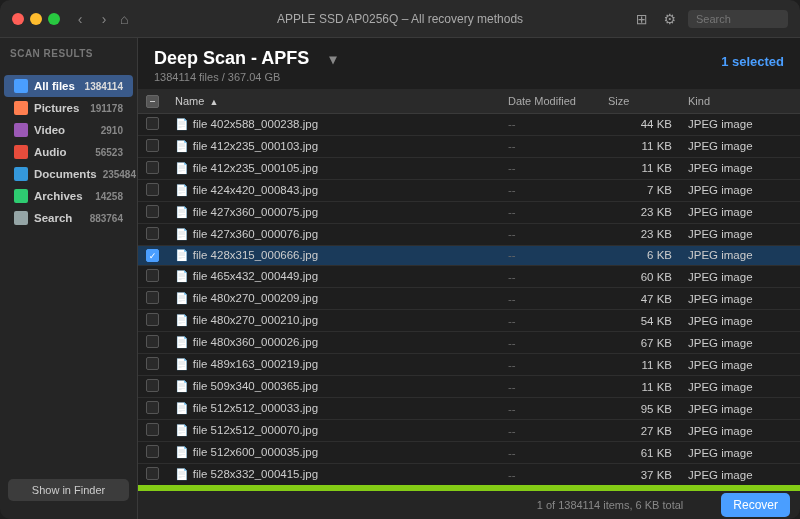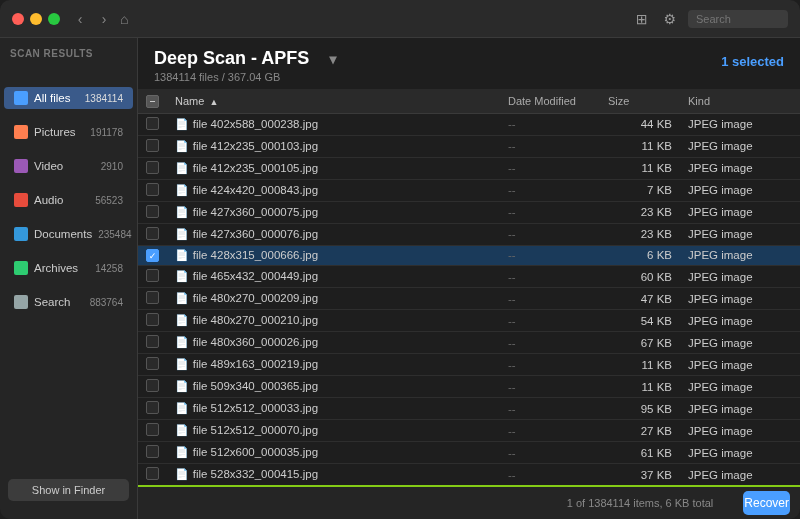--- a/index.html
+++ b/index.html
@@ -111,21 +111,22 @@
       text-transform: uppercase;
       letter-spacing: 0.5px;
     }
     .sidebar-item {
       display: flex;
       align-items: center;
       padding: 4px 10px;
       cursor: pointer;
       gap: 6px;
       border-radius: 4px;
-      margin: 12px 4px;
+      margin: 0 4px;
+      font-weight: bold;
     }
     .sidebar-item.active { background: #3a5a8a; }
     .sidebar-item .si-icon {
       width: 14px;
       height: 14px;
       display: flex;
       align-items: center;
       justify-content: center;
       font-size: 11px;
       flex-shrink: 0;
@@ -269,60 +270,63 @@
     }
     .checkbox.header-check {
       background: #555;
       border-color: #666;
     }
 
     
     .footer {
       height: 34px;
       background: #252525;
-      border-top: 2px solid #84cc16;
+      border-top: 6px solid #84cc16;
       display: flex;
       align-items: center;
       justify-content: flex-end;
       padding: 0 10px;
-      gap: 20px;
+      gap: 28px;
       flex-shrink: 0;
     }
     .footer-status {
       flex: 1;
       text-align: right;
       color: #888;
       font-size: 11px;
       padding-right: 10px;
     }
     .recover-btn {
       background: #4a9eff;
       border: none;
       border-radius: 5px;
       color: #fff;
       font-size: 12px;
       font-weight: 500;
-      padding: 5px 1px;
+      padding: 5px 12px;
       cursor: pointer;
     }
   </style>
 </head>
 <body>
 
 <div class="titlebar">
   <div class="traffic-lights">
     <div class="tl tl-red"></div>
     <div class="tl tl-yellow"></div>
     <div class="tl tl-green"></div>
   </div>
   <div class="nav-buttons">
     <button class="nav-btn">‹</button>
     <button class="nav-btn">›</button>
   </div>
   <span class="home-btn">⌂</span>
+  <div class="titlebar-center">
+    <span>APPLE SSD AP0256Q – All recovery methods</span>
+  </div>
   <div class="titlebar-right">
     <button class="icon-btn">⊞</button>
     <button class="icon-btn">⚙</button>
     <input class="search-box" type="text" placeholder="Search" style="">
   </div>
 </div>
 
 <div class="main">
 
   <div class="sidebar">

